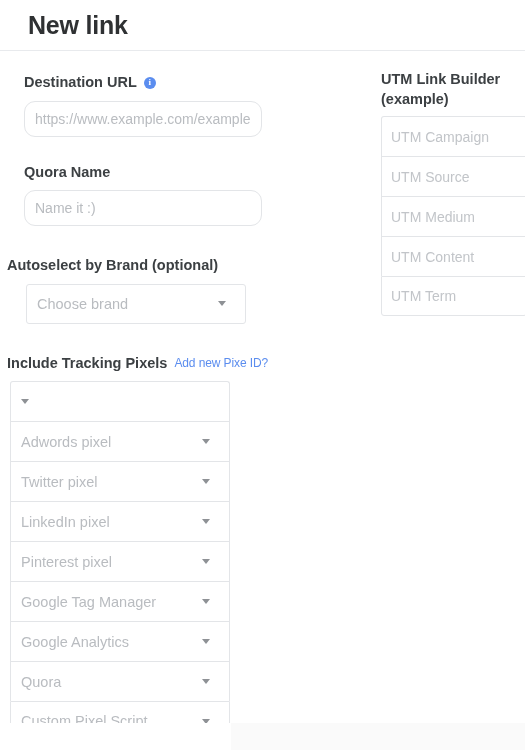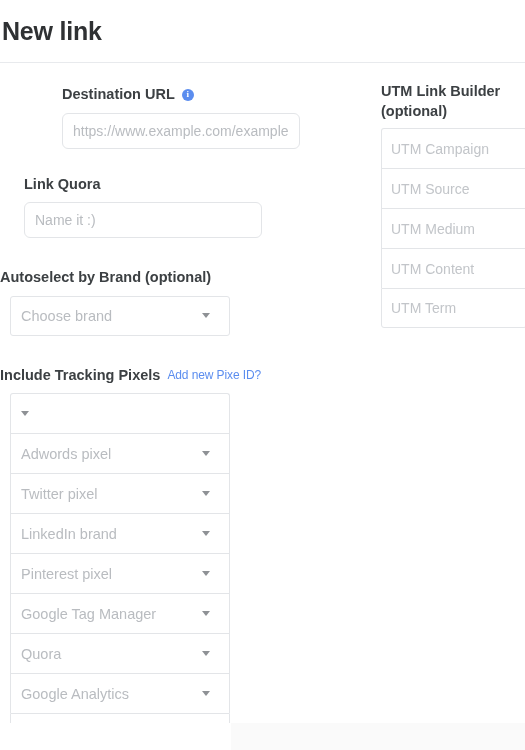--- a/index.html
+++ b/index.html
@@ -11,26 +11,26 @@
     height: 750px;
     background: #ffffff;
     font-family: "Liberation Sans", sans-serif;
     color: #3c4043;
     overflow: hidden;
     position: relative;
   }
 
   
   .header {
-    height: 63px;
+    height: 51px;
     box-sizing: border-box;
     border-bottom: 1px solid #e8eaed;
     display: flex;
     align-items: center;
-    padding-left: 2px;
+    padding-left: 28px;
     background: #ffffff;
   }
   .page-title {
     font-size: 25px;
     font-weight: bold;
     color: #2f3133;
     letter-spacing: -0.2px;
     line-height: 1;
   }
 
@@ -60,21 +60,21 @@
     font-weight: bold;
     color: #3c4043;
     line-height: 1.35;
     display: flex;
     align-items: center;
   }
   .label-indent {
     padding-left: 24px;
   }
   .label-flush {
-    padding-left: 0;
+    padding-left: 7px;
   }
 
   .info-icon {
     display: inline-flex;
     align-items: center;
     justify-content: center;
     width: 12px;
     height: 12px;
     margin-left: 7px;
     border-radius: 50%;
@@ -94,21 +94,21 @@
     letter-spacing: -0.1px;
     cursor: pointer;
   }
 
   
   .text-input {
     box-sizing: border-box;
     width: 238px;
     height: 36px;
     border: 1px solid #e3e5e8;
-    border-radius: 6px;
+    border-radius: 11px;
     background: #ffffff;
     font-family: "Liberation Sans", sans-serif;
     font-size: 14px;
     color: #a16207;
     padding: 0 10px;
     outline: none;
   }
   .text-input::placeholder {
     color: #b9bcc0;
   }
@@ -167,21 +167,21 @@
     width: 0;
     height: 0;
     margin-right: 9px;
     border-left: 4.5px solid transparent;
     border-right: 4.5px solid transparent;
     border-top: 5px solid #8e9195;
   }
 
   .brand-select {
     width: 220px;
-    margin-left: 10px;
+    margin-left: 26px;
     margin-top: 8px;
     border-radius: 3px;
   }
 
   .pixel-stack {
     margin-left: 10px;
     margin-top: 8px;
     width: 220px;
   }
   .pixel-stack .select-box {
@@ -191,21 +191,21 @@
     border-top-left-radius: 3px;
     border-top-right-radius: 3px;
   }
   .pixel-stack .select-box:last-child {
     border-bottom: 1px solid #e3e5e8;
     border-bottom-left-radius: 3px;
     border-bottom-right-radius: 3px;
   }
 
   
-  .gap-dest   { padding-top: 22px; padding-left: 38px; }
+  .gap-dest   { padding-top: 22px; }
   .gap-input  { margin-left: 24px; margin-top: 8px; }
   .gap-name   { padding-top: 26px; }
   .gap-brand  { padding-top: 30px; }
   .gap-pixels { padding-top: 30px; }
   .gap-utm    { padding-top: 19px; }
 
   
   .footer-strip {
     position: absolute;
     left: 0;
@@ -238,21 +238,21 @@
     <div class="gap-dest">
       <div class="field-label label-indent">
         <span>Destination URL</span>
         <span class="info-icon">i</span>
       </div>
       <input class="text-input gap-input" type="text" placeholder="https://www.example.com/example" style="">
     </div>
 
     <div class="gap-name">
       <div class="field-label label-indent">
-        <span>Link Quora</span>
+        <span>Quora Name</span>
       </div>
       <input class="text-input gap-input" type="text" placeholder="Name it :)" style="">
     </div>
 
     <div class="gap-brand">
       <div class="field-label label-flush">
         <span>Autoselect by Brand (optional)</span>
       </div>
       <div class="select-box brand-select">
         <span class="select-text">Choose brand</span>
@@ -271,55 +271,55 @@
         </div>
         <div class="select-box">
           <span class="select-text">Adwords pixel</span>
           <span class="caret"></span>
         </div>
         <div class="select-box">
           <span class="select-text">Twitter pixel</span>
           <span class="caret"></span>
         </div>
         <div class="select-box">
-          <span class="select-text">LinkedIn brand</span>
+          <span class="select-text">LinkedIn pixel</span>
           <span class="caret"></span>
         </div>
         <div class="select-box">
           <span class="select-text">Pinterest pixel</span>
           <span class="caret"></span>
         </div>
         <div class="select-box">
           <span class="select-text">Google Tag Manager</span>
           <span class="caret"></span>
         </div>
         <div class="select-box">
+          <span class="select-text">Google Analytics</span>
+          <span class="caret"></span>
+        </div>
+        <div class="select-box">
           <span class="select-text">Quora</span>
-          <span class="caret"></span>
-        </div>
-        <div class="select-box">
-          <span class="select-text">Google Analytics</span>
           <span class="caret"></span>
         </div>
         <div class="select-box">
           <span class="select-text">Custom Pixel Script</span>
           <span class="caret"></span>
         </div>
       </div>
     </div>
 
   </div>
 
   <div class="col-right">
     <div class="gap-utm">
       <div class="field-label">
         <span>UTM Link Builder</span>
       </div>
       <div class="field-label">
-        <span>(optional)</span>
+        <span>(example)</span>
       </div>
 
       <div class="utm-stack">
         <input class="utm-input" type="text" placeholder="UTM Campaign" style="">
         <input class="utm-input" type="text" placeholder="UTM Source" style="">
         <input class="utm-input" type="text" placeholder="UTM Medium" style="">
         <input class="utm-input" type="text" placeholder="UTM Content" style="">
         <input class="utm-input" type="text" placeholder="UTM Term" style="">
       </div>
     </div>

